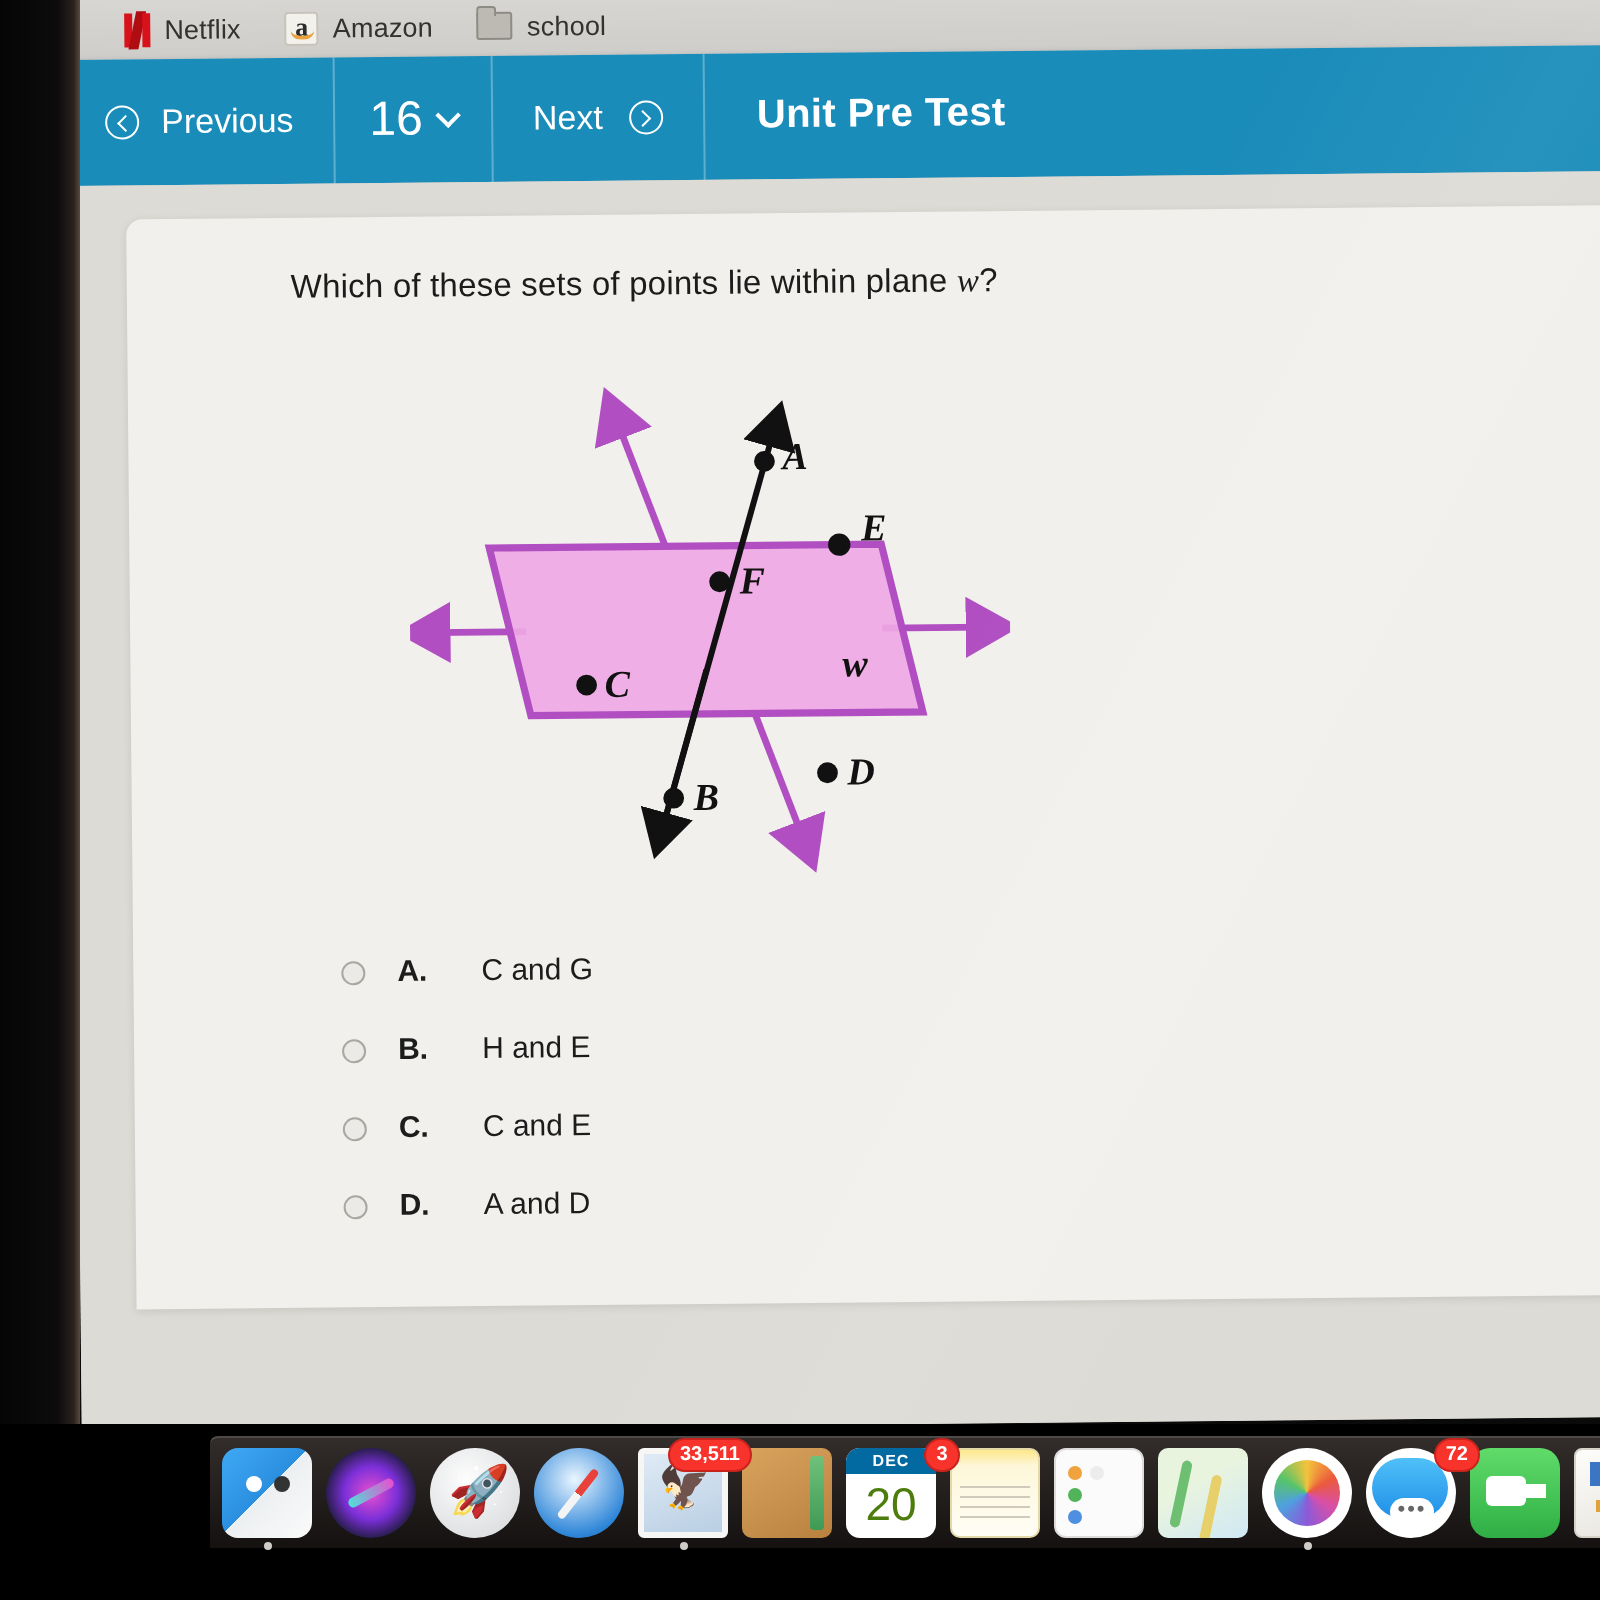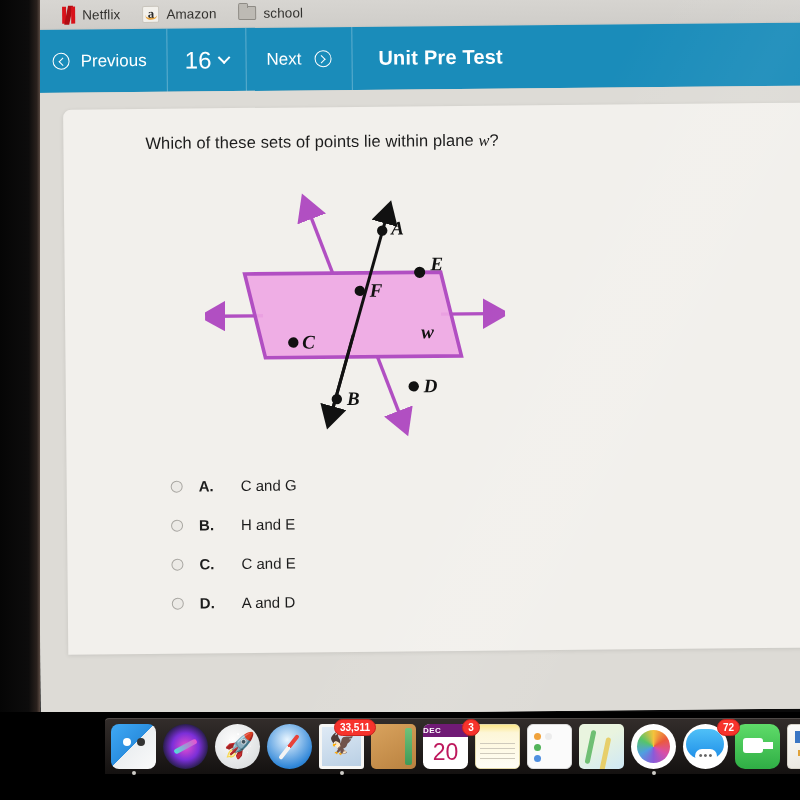--- a/index.html
+++ b/index.html
@@ -153,22 +153,22 @@
   .ic-siri::after { content:""; position:absolute; left:10px; top:20px; width:25px; height:5px; background:linear-gradient(90deg,#4fe0d8,#e94fd0); border-radius:3px; transform:rotate(-28deg); }
   .ic-launchpad { background: radial-gradient(circle at 40% 35%,#fdfdfd,#d3d6d8); border-radius: 50%; }
   .ic-launchpad::after { content:"\1F680"; position:absolute; left:9px; top:7px; font-size:25px; }
   .ic-safari { background: radial-gradient(circle at 45% 35%,#eaf6ff,#2f86d8 72%,#17619e 100%); border-radius: 50%; }
   .ic-safari::after { content:""; position:absolute; left:20px; top:8px; width:4px;height:30px;background:linear-gradient(180deg,#e8423a 50%,#f4f4f4 50%); transform:rotate(38deg); border-radius:2px; }
   .ic-mail { background: linear-gradient(160deg,#dfeaf5,#b9cfe4); border-radius: 3px; border: 3px solid #f6f6f4; }
   .ic-mail::after { content:"\1F985"; position:absolute; left:7px; top:5px; font-size:21px; }
   .ic-contacts { background: linear-gradient(150deg,#d9a35e,#b9813f); border-radius: 5px; }
   .ic-contacts::after { content:""; position:absolute; right:4px; top:4px; width:7px; height:37px; background:linear-gradient(180deg,#6fc17a,#3f9a57); border-radius:2px; }
   .ic-calendar { background: #fff; border-radius: 7px; }
-  .ic-cal-top { position:absolute; top:0; left:0; right:0; height:13px; background:#701a75; color:#fff; font-size:8px; text-align:left; line-height:13px; font-weight:bold; letter-spacing:.5px; }
-  .ic-cal-day { position:absolute; top:13px; left:0; right:0; bottom:0; color:#be185d; font-size:23px; text-align:center; line-height:31px; }
+  .ic-cal-top { position:absolute; top:0; left:0; right:0; height:13px; background:#0369a1; color:#fff; font-size:8px; text-align:center; line-height:13px; font-weight:bold; letter-spacing:.5px; }
+  .ic-cal-day { position:absolute; top:13px; left:0; right:0; bottom:0; color:#4d7c0f; font-size:23px; text-align:center; line-height:31px; }
   .ic-notes { background: linear-gradient(180deg,#fde88a 0%,#fdf6d8 18%,#fffef6 100%); border-radius: 5px; border:1px solid #e3d9a8; }
   .ic-notes::after{ content:""; position:absolute; left:4px; top:18px; right:4px; height:20px;
      background: repeating-linear-gradient(180deg,#cfcabc 0 1px,transparent 1px 5px); }
   .ic-reminders { background:#fbfbfb; border-radius:6px; border:1px solid #dcdcdc; }
   .ic-reminders::after{ content:""; position:absolute; left:6px; top:8px; width:7px;height:7px;border-radius:50%;
      background:#f0a23c; box-shadow:0 11px 0 #52b45a, 0 22px 0 #4f8fe0, 11px 0 0 rgba(0,0,0,0.06); }
   .ic-maps { background: linear-gradient(150deg,#e9f4df 40%,#cfe8f5 100%); border-radius:5px; }
   .ic-maps::after{ content:""; position:absolute; left:9px; top:6px; width:5px; height:34px; background:#6fbf73; transform:rotate(12deg); border-radius:3px; box-shadow:16px 4px 0 #e7cf6a; }
   .ic-photos { background:#fff; border-radius:50%; }
   .ic-photos::after{ content:""; position:absolute; left:6px; top:6px; width:33px; height:33px; border-radius:50%;

